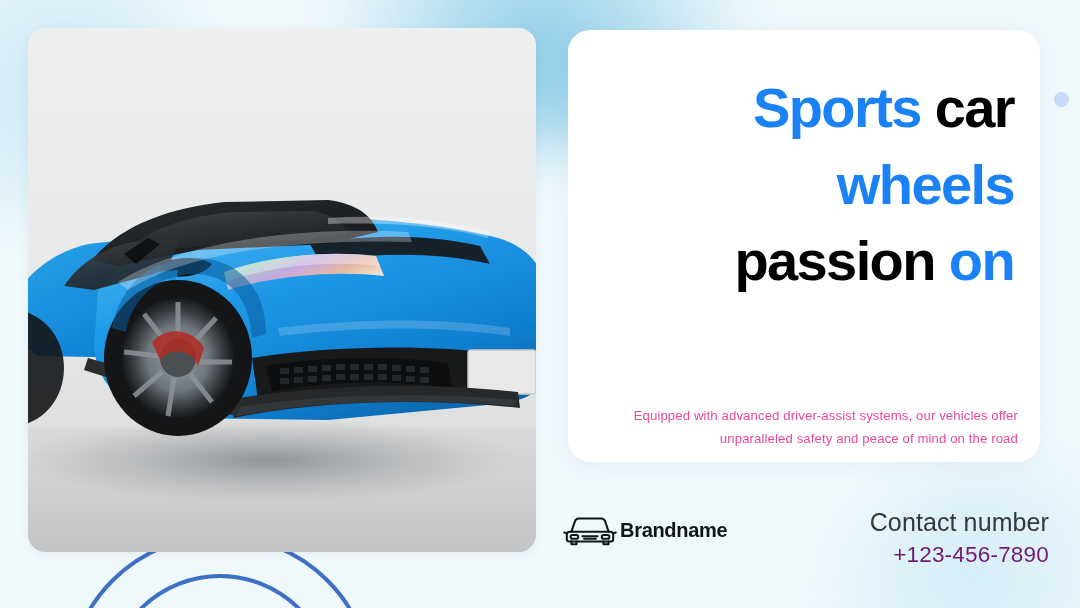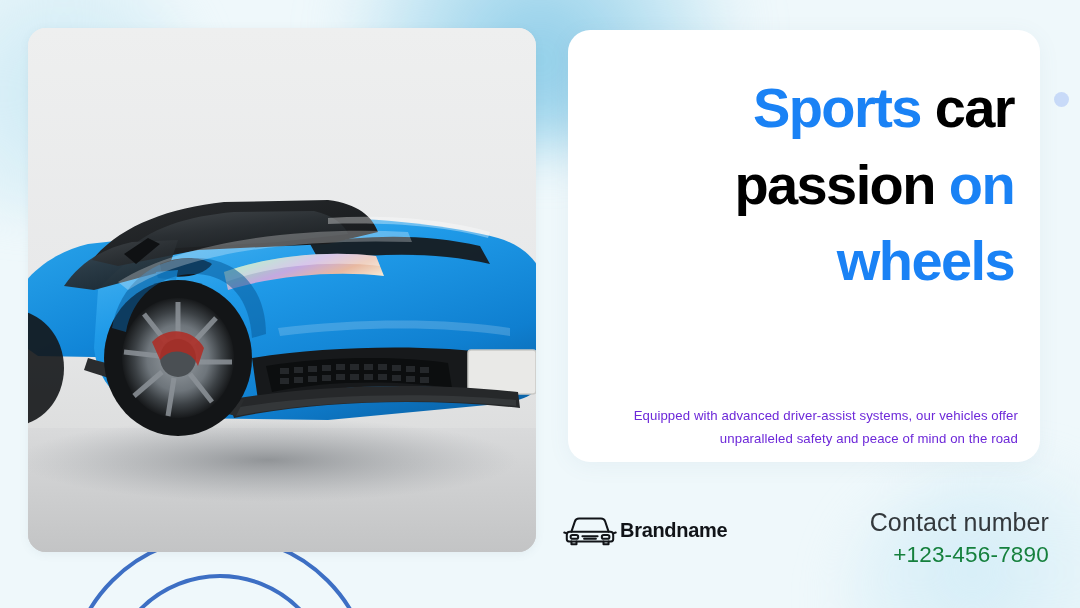--- a/index.html
+++ b/index.html
@@ -82,21 +82,21 @@
   .hl-line.l1 { }
   .hl-line.l2 { text-align:right; }
   .hl-line.l3 { text-align:right; }
 
   .body-copy {
     position:absolute;
     left:56px; right:22px; top:375px;
     text-align:right;
     font-size:13.2px;
     line-height:1.72;
-    color:#6d28d9;
+    color:#ec4899;
     letter-spacing:.1px;
   }
 
   
   .brand {
     position:absolute;
     left:563px; top:513px;
     display:flex; align-items:center; gap:3px;
   }
   .brand-icon { width:54px; height:34px; display:block; }
@@ -104,21 +104,21 @@
     font-size:20px; font-weight:bold; color:#111418;
     letter-spacing:-.3px;
   }
   .contact {
     position:absolute;
     right:31px; top:506px;
     text-align:right;
     color:#2a2f33;
   }
   .contact-label { font-size:25px; letter-spacing:.1px; color:#33383c; line-height:1.35; }
-  .contact-number { font-size:22.5px; letter-spacing:.2px; color:#15803d; line-height:1.35; }
+  .contact-number { font-size:22.5px; letter-spacing:.2px; color:#701a75; line-height:1.35; }
 </style>
 </head>
 <body>
 
 <div class="bg-root">
   <div class="blob-top"></div>
   <div class="blob-left"></div>
   <div class="blob-bottom-right"></div>
 
   <div class="arcs">
@@ -287,22 +287,22 @@
     <path d="M90 254 C 150 216, 260 198, 380 204 L 384 214 C 262 210, 156 226, 100 262 Z" fill="#ffffff" opacity="0.28"></path>
     <path d="M250 300 C 330 290, 420 290, 482 300 L 482 308 C 418 298, 330 298, 252 308 Z" fill="#ffffff" opacity="0.18"></path>
     <path d="M300 190 C 360 186, 420 192, 462 204 L 460 210 C 418 198, 360 194, 300 196 Z" fill="#ffffff" opacity="0.35"></path>
   </svg>
 </div>
 
 <div class="card">
 
   <div class="headline">
     <span class="hl-line l1"><span class="hl-blue">Sports</span> <span>car</span></span>
+    <span class="hl-line l3"><span class="hl-blue">wheels</span></span>
     <span class="hl-line l2"><span>passion</span> <span class="hl-blue">on</span></span>
-    <span class="hl-line l3"><span class="hl-blue">wheels</span></span>
   </div>
 
   <p class="body-copy">Equipped with advanced driver-assist systems, our vehicles offer unparalleled safety and peace of mind on the road</p>
 </div>
 
 <div class="brand">
   <span class="brand-icon-wrap">
     <svg class="brand-icon" viewBox="0 0 64 40" fill="none" stroke="#111418" stroke-width="2.4" stroke-linecap="round" stroke-linejoin="round">
       <path d="M10 22 L14 10 C14.8 7.5 16.6 6.5 19 6.5 L45 6.5 C47.4 6.5 49.2 7.5 50 10 L54 22"></path>
       <path d="M8 22 C6 22 4.5 23.5 4.5 25.5 L4.5 31 C4.5 32.4 5.6 33.5 7 33.5 L57 33.5

